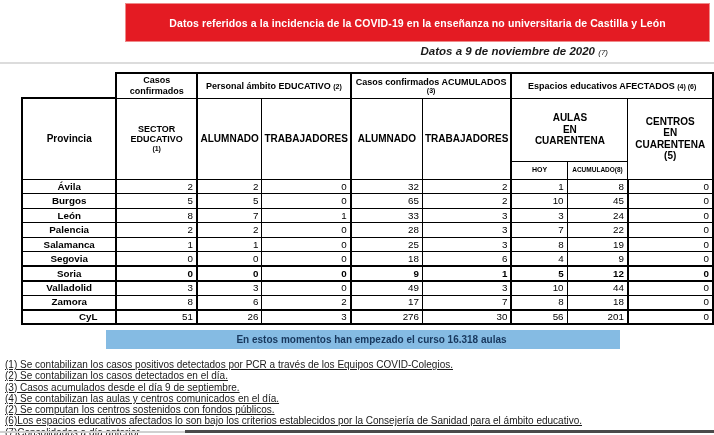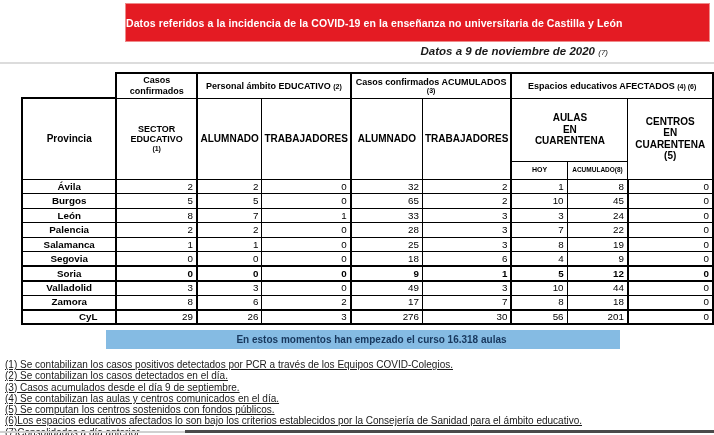--- a/index.html
+++ b/index.html
@@ -6,21 +6,21 @@
   html, body { margin:0; padding:0; }
   body {
     width:714px; height:435px; position:relative; background:#ffffff;
     font-family:"Liberation Sans", sans-serif; overflow:hidden; color:#000;
   }
 
   
   .red-banner {
     position:absolute; left:125px; top:3px; width:585px; height:39px;
     background:#e41b23; border:1px solid #ef8a8a;
-    display:flex; align-items:center; 
+    display:flex; align-items:center; justify-content:center;
   }
   .red-banner span { color:#ffffff; font-weight:bold; font-size:10.5px; letter-spacing:.1px; }
 
   
   .dateline {
     position:absolute; top:45px; right:106px; font-style:italic; font-weight:600;
     font-size:11.5px; color:#1a1a1a; white-space:nowrap;
   }
   .dateline .note { font-size:8px; font-weight:400; }
 
@@ -245,40 +245,40 @@
         <td class="val">6</td>
         <td class="val">2</td>
         <td class="val">17</td>
         <td class="val">7</td>
         <td class="val">8</td>
         <td class="val">18</td>
         <td class="val">0</td>
       </tr>
       <tr class="total">
         <td class="prov">CyL</td>
-        <td class="val">29</td>
+        <td class="val">51</td>
         <td class="val">26</td>
         <td class="val">3</td>
         <td class="val">276</td>
         <td class="val">30</td>
         <td class="val">56</td>
         <td class="val">201</td>
         <td class="val">0</td>
       </tr>
     </tbody>
 </table>
 
 <div class="blue-banner">
   <span>En estos momentos han empezado el curso 16.318 aulas</span>
 </div>
 
 <div class="footnotes">
     <div>(1) Se contabilizan los casos positivos detectados por PCR a través de los Equipos COVID-Colegios.</div>
     <div>(2) Se contabilizan los casos detectados en el día.</div>
     <div>(3) Casos acumulados desde el día 9 de septiembre.</div>
     <div>(4) Se contabilizan las  aulas y centros comunicados en el día.</div>
-    <div>(5) Se computan los centros sostenidos con fondos públicos.</div>
+    <div>(2) Se computan los centros sostenidos con fondos públicos.</div>
     <div>(6)Los espacios educativos afectados lo son bajo los criterios establecidos por la Consejería de Sanidad para el ámbito educativo.</div>
     <div>(7)Consolidados a día anterior</div>
   </div>
 
 <div class="cutoff-light"></div>
 <div class="cutoff-dark"></div>
 
 </body></html>

